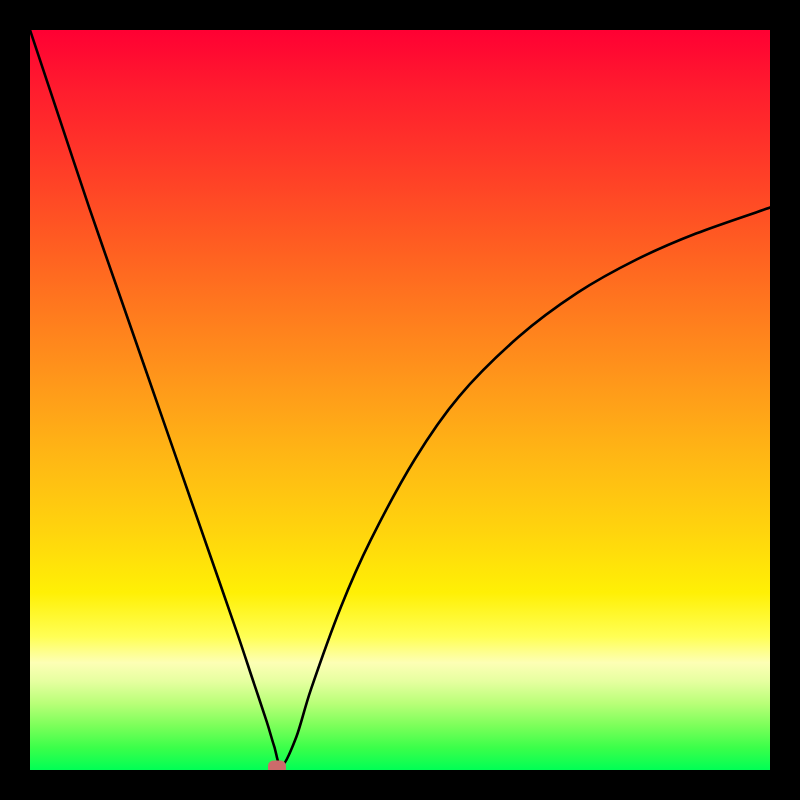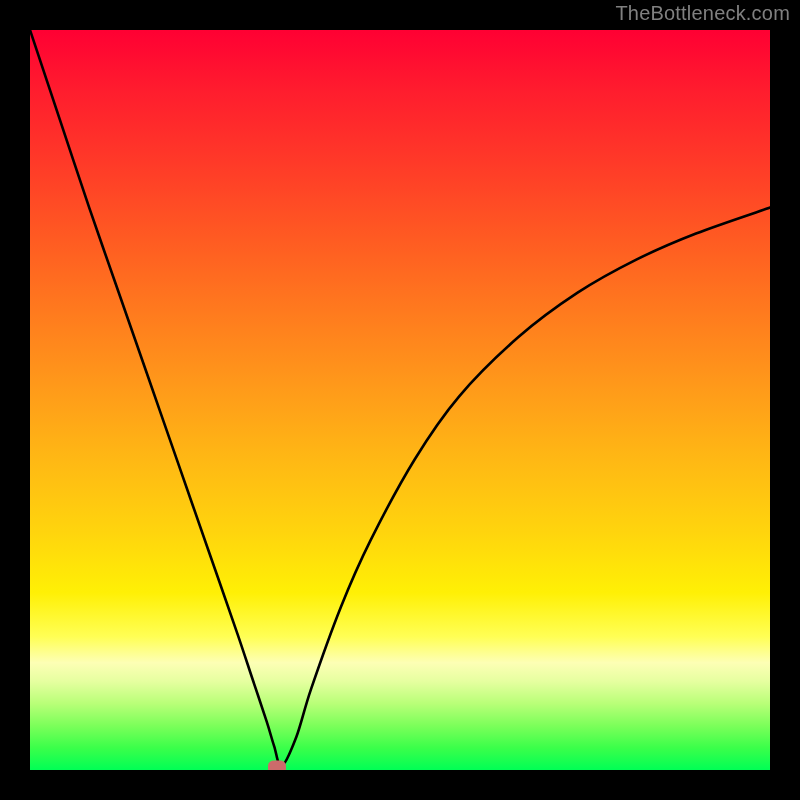--- a/index.html
+++ b/index.html
@@ -71,21 +71,20 @@
     height: 13px;
     background: #cc6b6b;
     border-radius: 6px / 5px;
     transform: translate(-50%, -50%);
   }
 </style>
 </head>
 <body>
 
 <div class="frame">
-  <div class="attribution">TheBottleneck.com</div>
   <div class="plot-area">
     <div class="gradient-bg"></div>
     <svg class="curve" viewBox="0 0 740 740" preserveAspectRatio="none">
       <path id="curve-path" fill="none" stroke="#000" stroke-width="2.6" stroke-linejoin="round" stroke-linecap="round" d="M 0.00 0.00 C 4.74 14.21, 20.13 60.38, 29.60 88.80 C 39.07 117.22, 49.73 149.78, 59.20 177.60 C 68.67 205.42, 79.33 235.47, 88.80 262.70 C 98.27 289.93, 108.93 320.57, 118.40 347.80 C 127.87 375.03, 138.53 405.67, 148.00 432.90 C 157.47 460.13, 168.13 490.77, 177.60 518.00 C 187.07 545.23, 200.10 582.38, 207.20 603.10 C 214.30 623.82, 217.26 633.29, 222.00 647.50 C 226.74 661.71, 233.25 680.89, 236.80 691.90 C 240.35 702.91, 241.83 709.22, 244.20 716.32 C 246.57 723.42, 248.05 737.84, 251.60 736.30 C 255.15 734.76, 261.66 719.13, 266.40 706.70 C 271.14 694.27, 274.10 679.32, 281.20 658.60 C 288.30 637.88, 301.33 600.88, 310.80 577.20 C 320.27 553.52, 328.56 534.28, 340.40 510.60 C 352.24 486.92, 370.59 452.29, 384.80 429.20 C 399.01 406.11, 412.62 385.84, 429.20 366.30 C 445.78 346.76, 469.46 323.68, 488.40 307.10 C 507.34 290.52, 528.66 275.13, 547.60 262.70 C 566.54 250.27, 587.86 238.87, 606.80 229.40 C 625.74 219.93, 644.69 211.79, 666.00 203.50 C 687.31 195.21, 728.16 181.74, 740.00 177.60"></path>
     </svg>
     <div id="marker" class="marker" style="left: 247.16px; top: 737.04px; background: rgb(204, 107, 107);"></div>
   </div>
 </div>
 
 </body></html>

